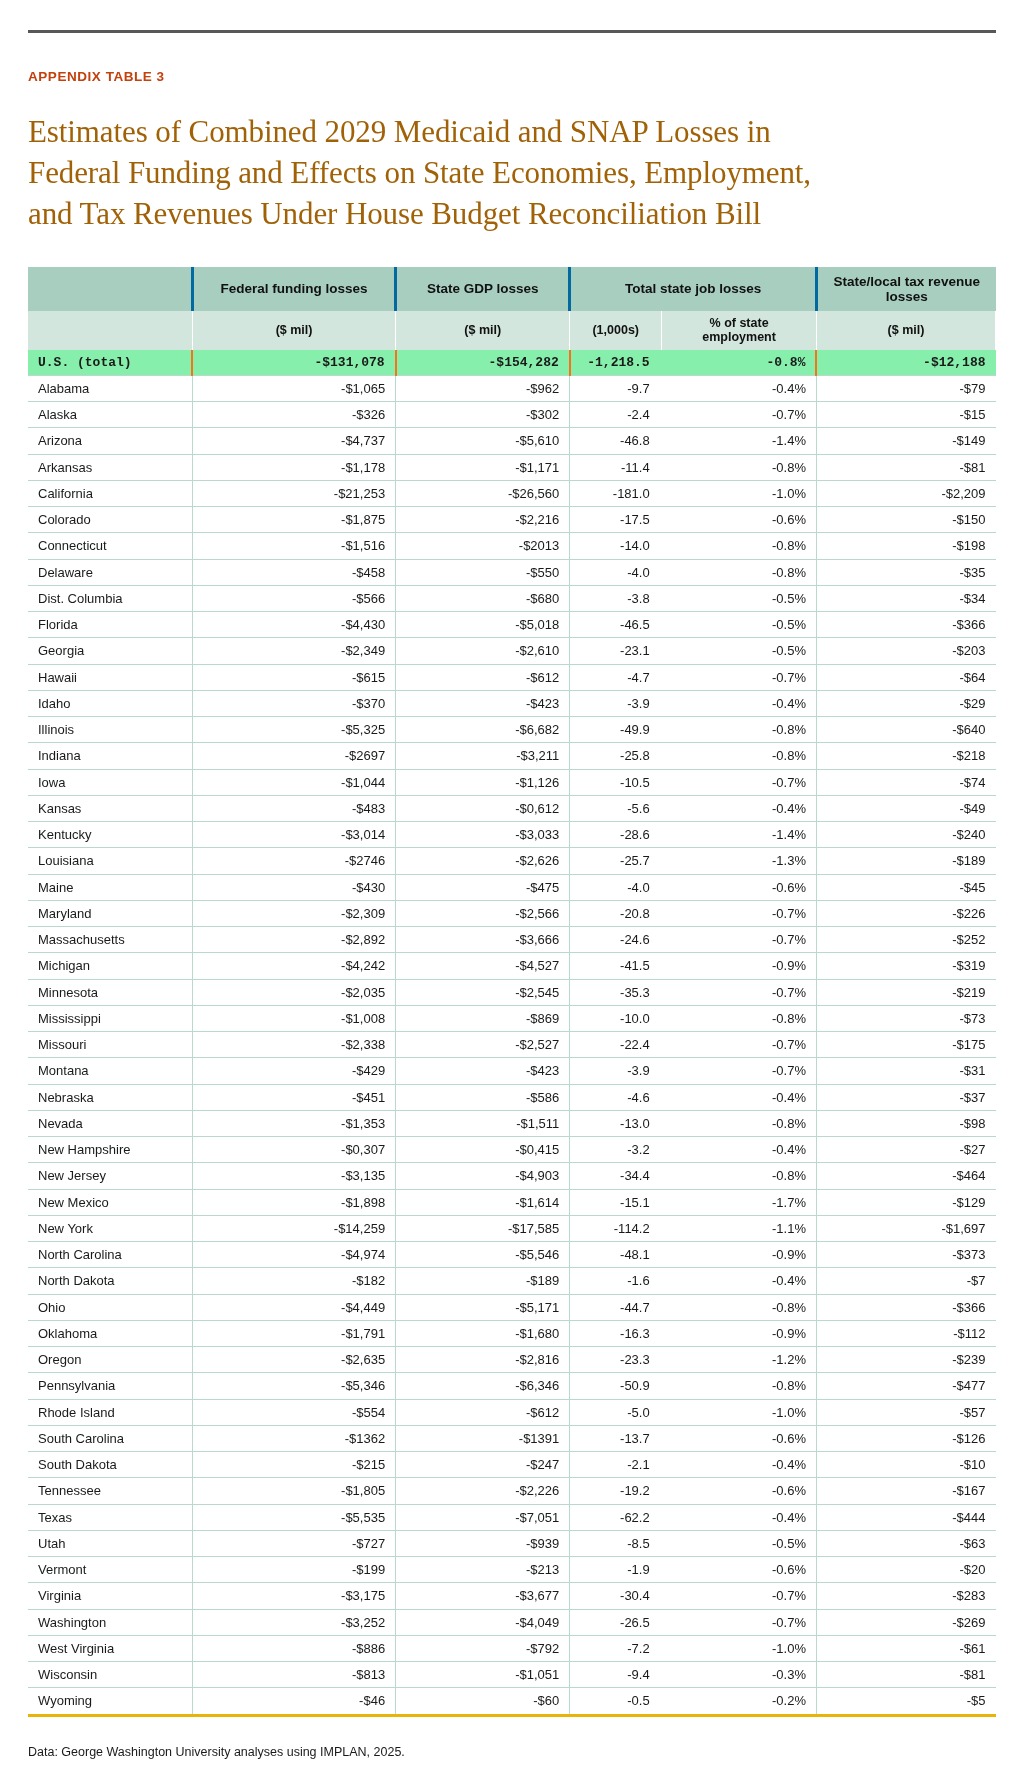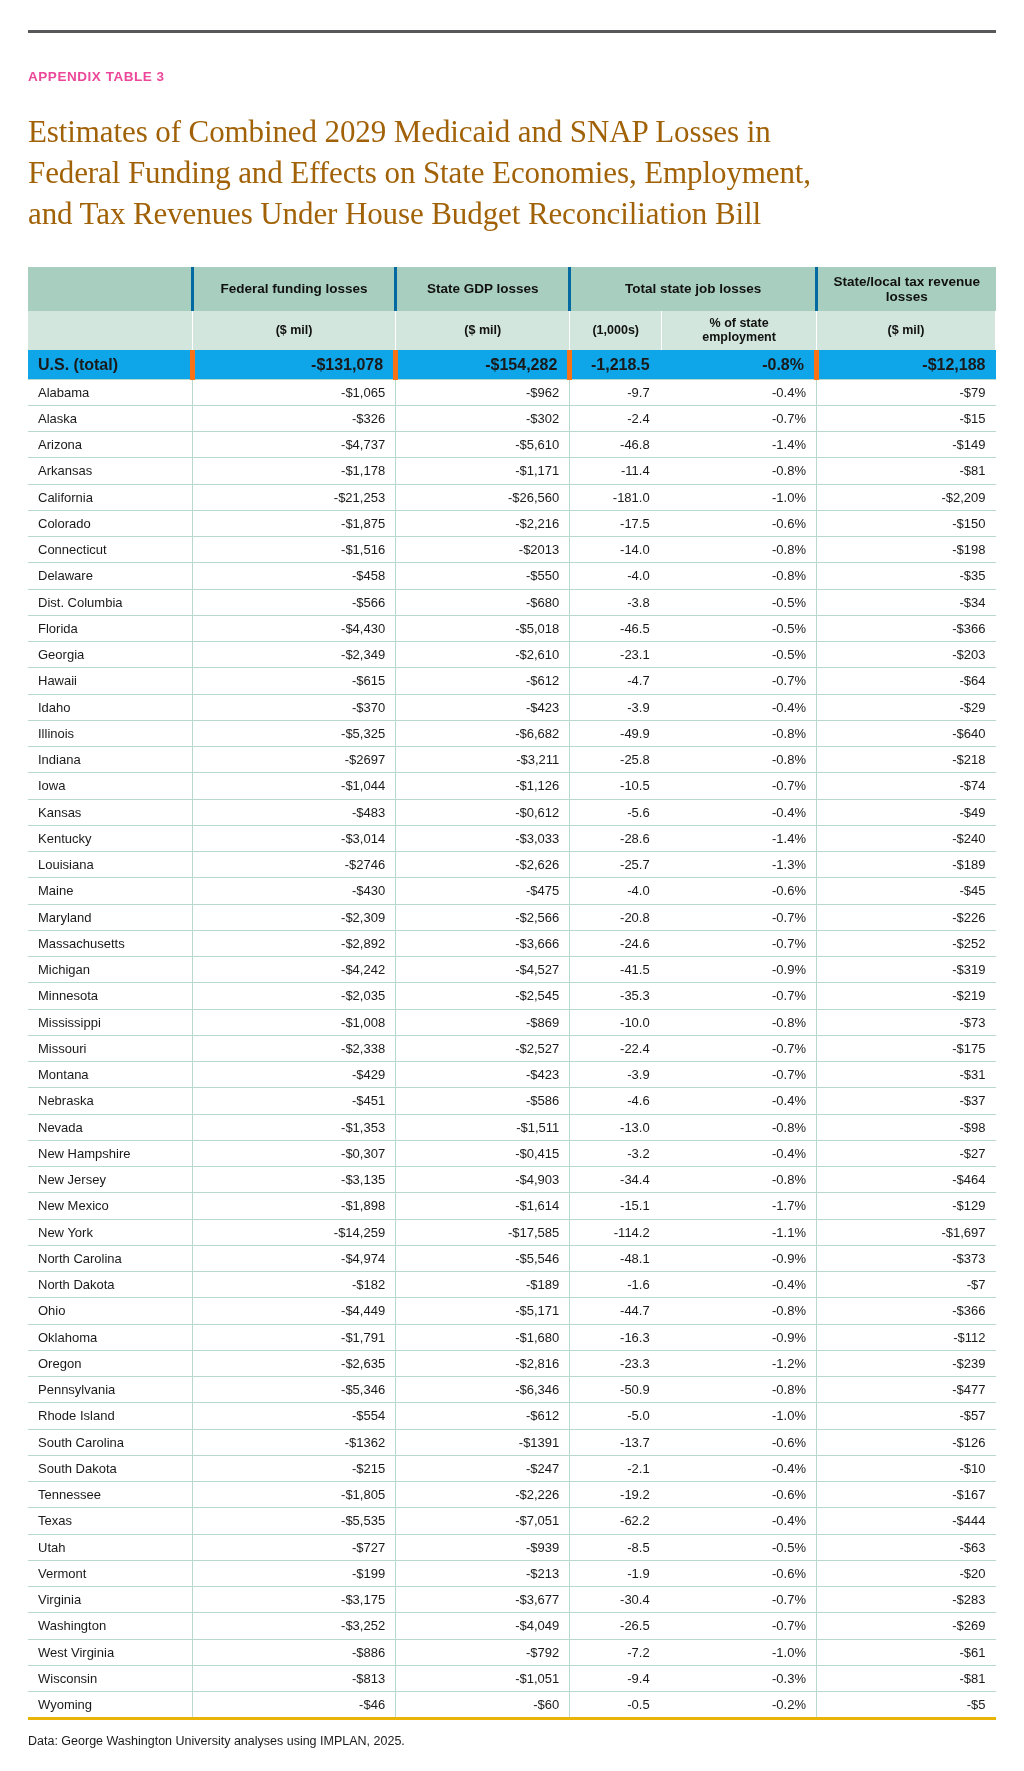--- a/index.html
+++ b/index.html
@@ -23,21 +23,21 @@
   .rule-top {
     border-top: 3px solid #58585a;
     margin: 30px 0 0 0;
     height: 0;
   }
   .eyebrow {
     font-size: 13.5px;
     font-weight: 700;
     letter-spacing: 0.04em;
     margin-top: 36px;
-    color: #ec4899;
+    color: #c2410c;
     text-transform: uppercase;
   }
   .title {
     font-family: "Liberation Serif", serif;
     font-size: 31px;
     line-height: 1.32;
     font-weight: 400;
     color: #a16207;
     margin-top: 28px;
     max-width: 830px;
@@ -74,46 +74,47 @@
     background: #d2e6de;
     font-weight: 700;
     font-size: 12.5px;
     padding: 5px 10px 5px 10px;
     border-right: 1px solid #ffffff;
   }
   thead tr.sub th.center { text-align: center; }
   thead th:last-child { border-right: none; }
 
   tbody tr.total td {
-    background: #0ea5e9;
+    background: #86efac;
     font-weight: 700;
-    font-size: 16px;
+    font-size: 13px;
+    font-family: Liberation Mono, monospace;
   }
   tbody td {
     padding: 5px 10px 4px 10px;
     border-bottom: 1px solid #b9d9cd;
     text-align: right;
     line-height: 1.25;
     white-space: nowrap;
     font-size: 13px;
   }
   tbody td.state {
     text-align: left;
     border-right: none;
   }
   tbody td.sep-l { border-left: 1px solid #b9d9cd; }
-  tbody tr.total td.sep-l { border-left: 5px solid #f97316; }
+  tbody tr.total td.sep-l { border-left: 2px solid #f97316; }
   tbody td.pct { text-align: right; }
   tbody td.jobs { text-align: right; padding-right: 12px; }
   tbody tr:last-child td { border-bottom: 3px solid #eab308; }
 
   .note {
     font-size: 12.5px;
     line-height: 1.5;
-    margin-top: 12px;
+    margin-top: 26px;
     color: #1a1a1a;
   }
 </style>
 </head>
 <body>
 
 <div class="page">
 
   <div class="rule-top"></div>
 

